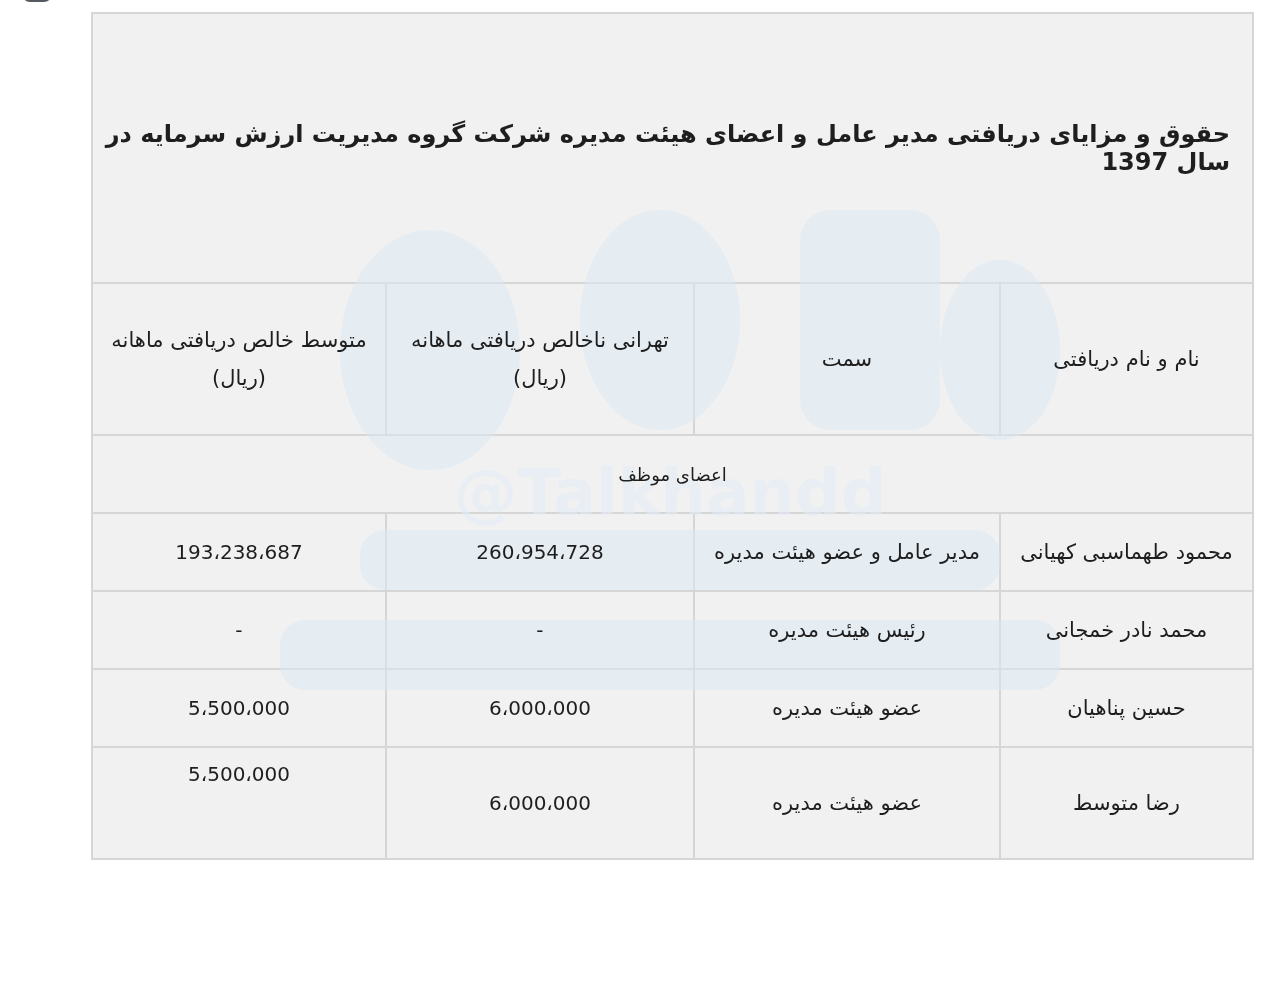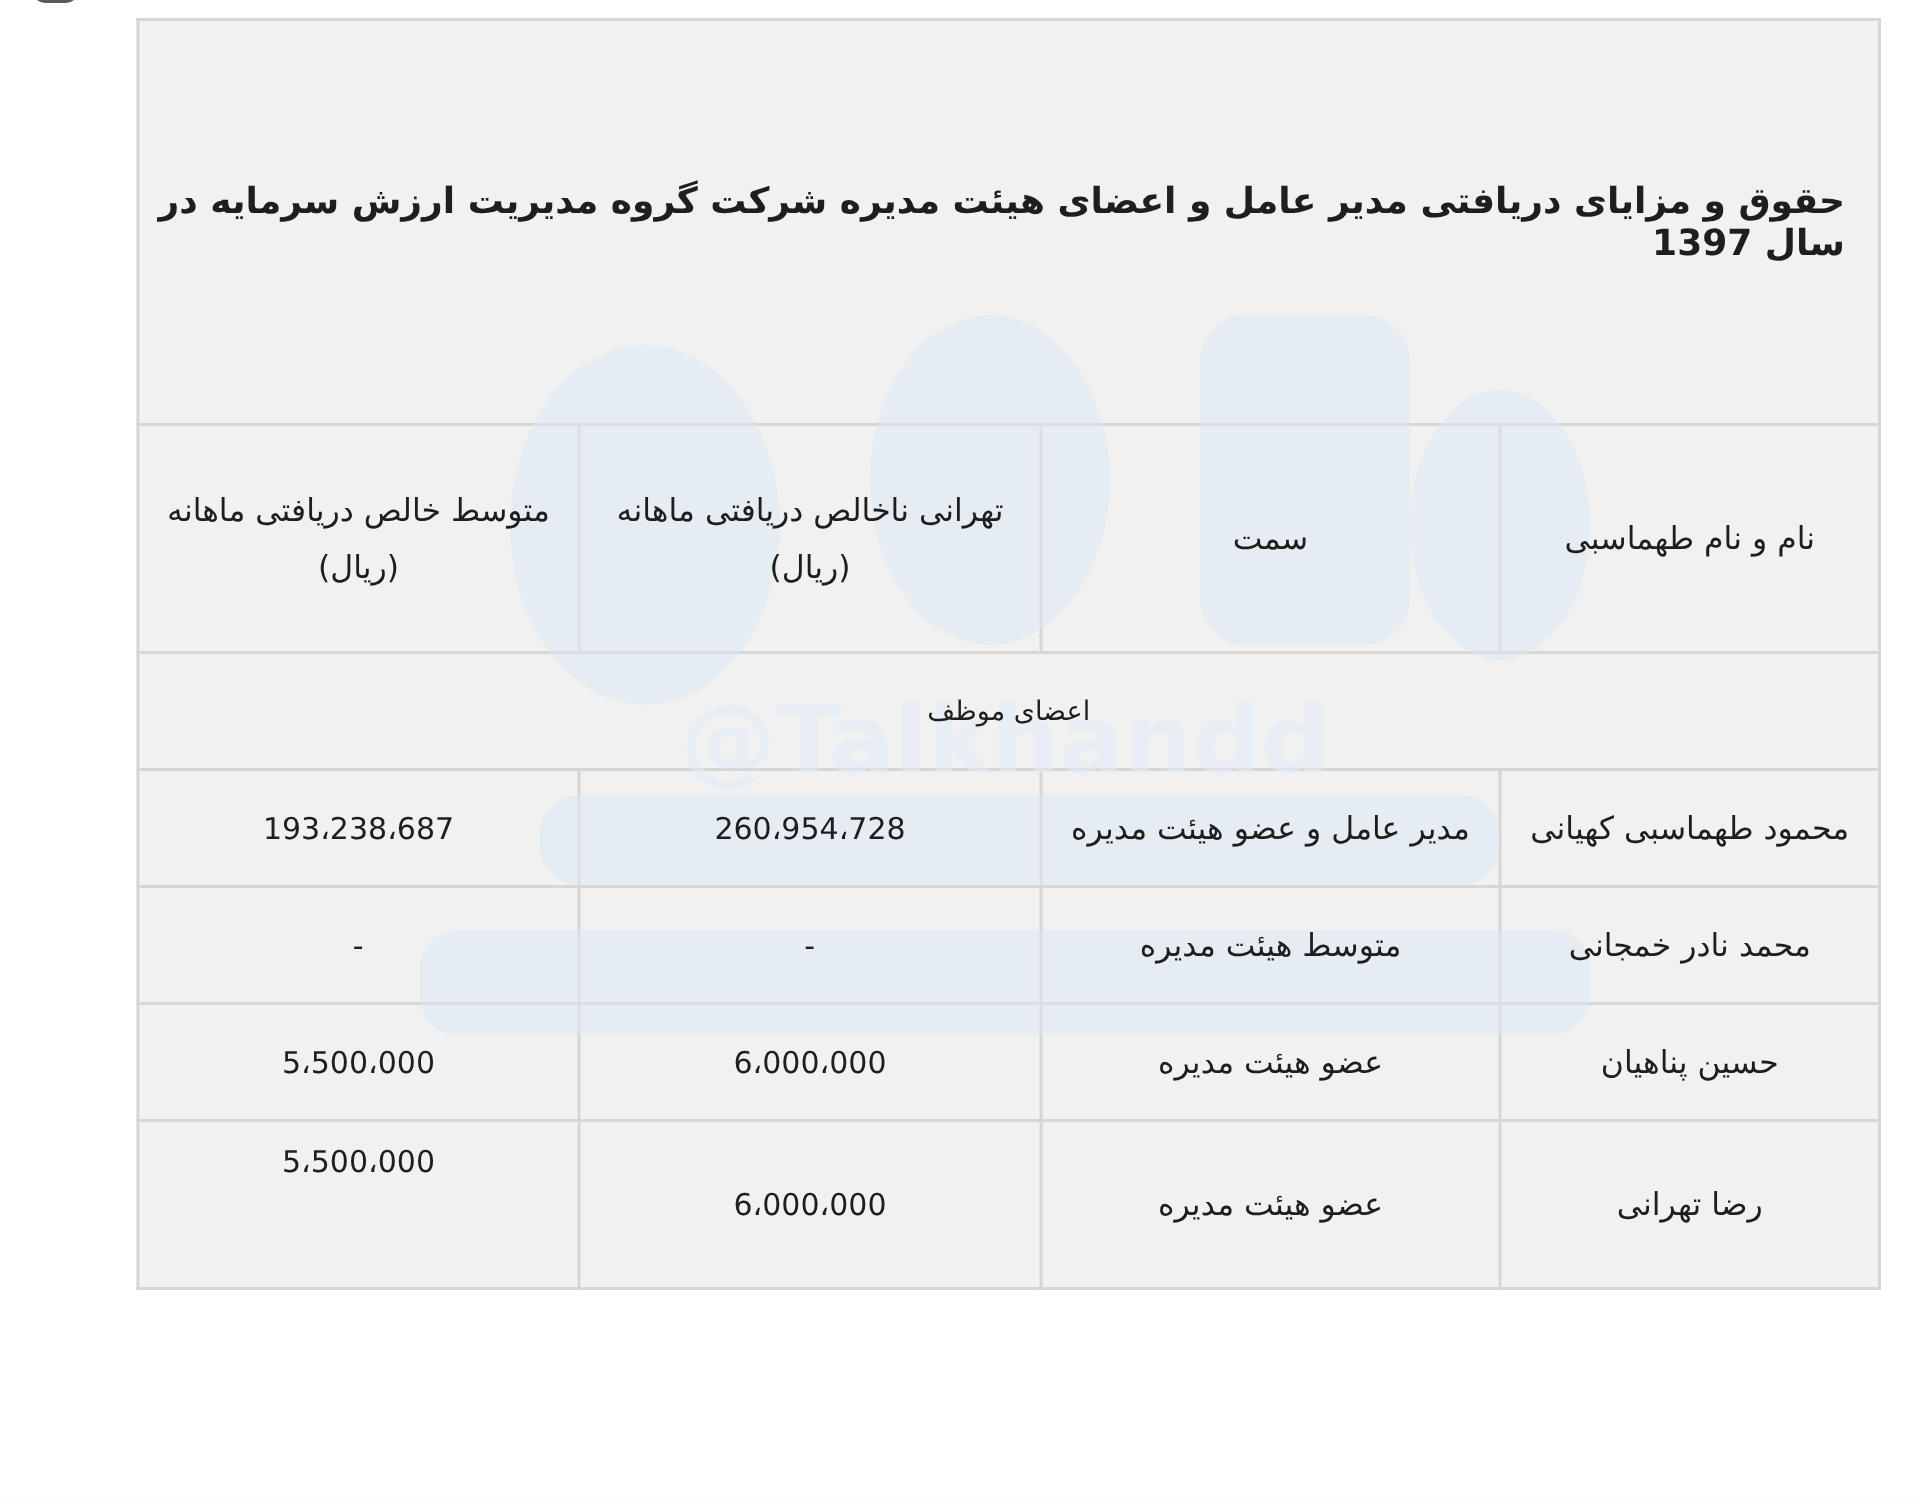--- a/index.html
+++ b/index.html
@@ -115,21 +115,21 @@
       <col style="width:306px">
       <col style="width:308px">
       <col style="width:294px">
     </colgroup>
     <tbody>
         <tr>
       <td colspan="4" class="title-cell">حقوق و مزایای دریافتی مدیر عامل و اعضای هیئت مدیره شرکت گروه مدیریت ارزش سرمایه در سال 1397</td>
     </tr>
     <tr>
       <td class="head-cell">
-        <span>نام و نام طهماسبی</span>
+        <span>نام و نام دریافتی</span>
       </td>
       <td class="head-cell">
         <span>سمت</span>
       </td>
       <td class="head-cell">
         <div>تهرانی ناخالص دریافتی ماهانه</div>
         <div>(ریال)</div>
       </td>
       <td class="head-cell">
         <div>متوسط خالص دریافتی ماهانه</div>
@@ -142,31 +142,31 @@
     </tr>
     <tr class="data-row">
       <td>محمود طهماسبی کهیانی</td>
       <td>مدیر عامل و عضو هیئت مدیره</td>
       <td><span class="num">260،954،728</span></td>
       <td><span class="num">193،238،687</span></td>
     </tr>
 
     <tr class="data-row">
       <td>محمد نادر خمجانی</td>
-      <td>متوسط هیئت مدیره</td>
+      <td>رئیس هیئت مدیره</td>
       <td><span class="num">-</span></td>
       <td><span class="num">-</span></td>
     </tr>
     <tr class="data-row">
       <td>حسین پناهیان</td>
       <td>عضو هیئت مدیره</td>
       <td><span class="num">6،000،000</span></td>
       <td><span class="num">5،500،000</span></td>
     </tr>
     <tr class="data-row tall">
-      <td>رضا تهرانی</td>
+      <td>رضا متوسط</td>
       <td>عضو هیئت مدیره</td>
       <td><span class="num">6،000،000</span></td>
       <td class="top-align"><span class="num">5،500،000</span></td>
     </tr>
   </tbody>
     </table>
 </div>
 
 </body></html>

